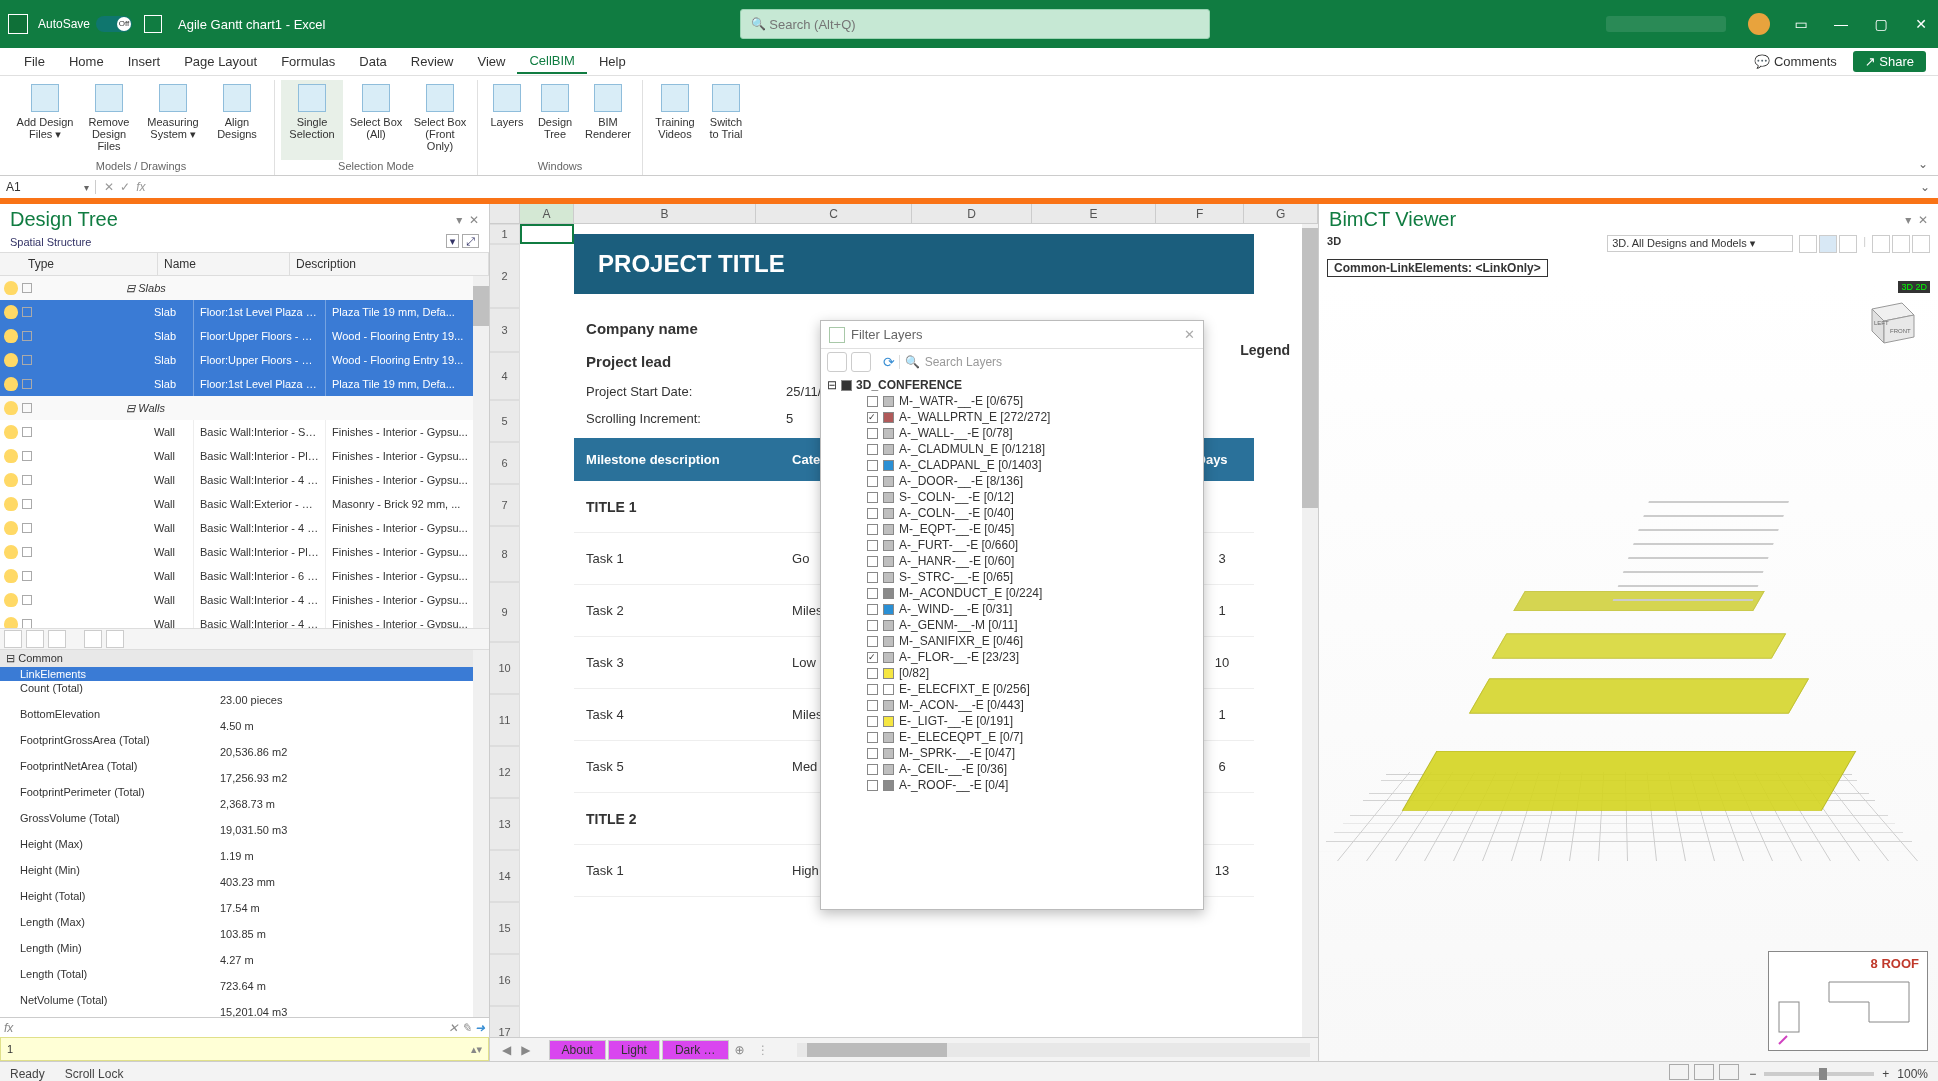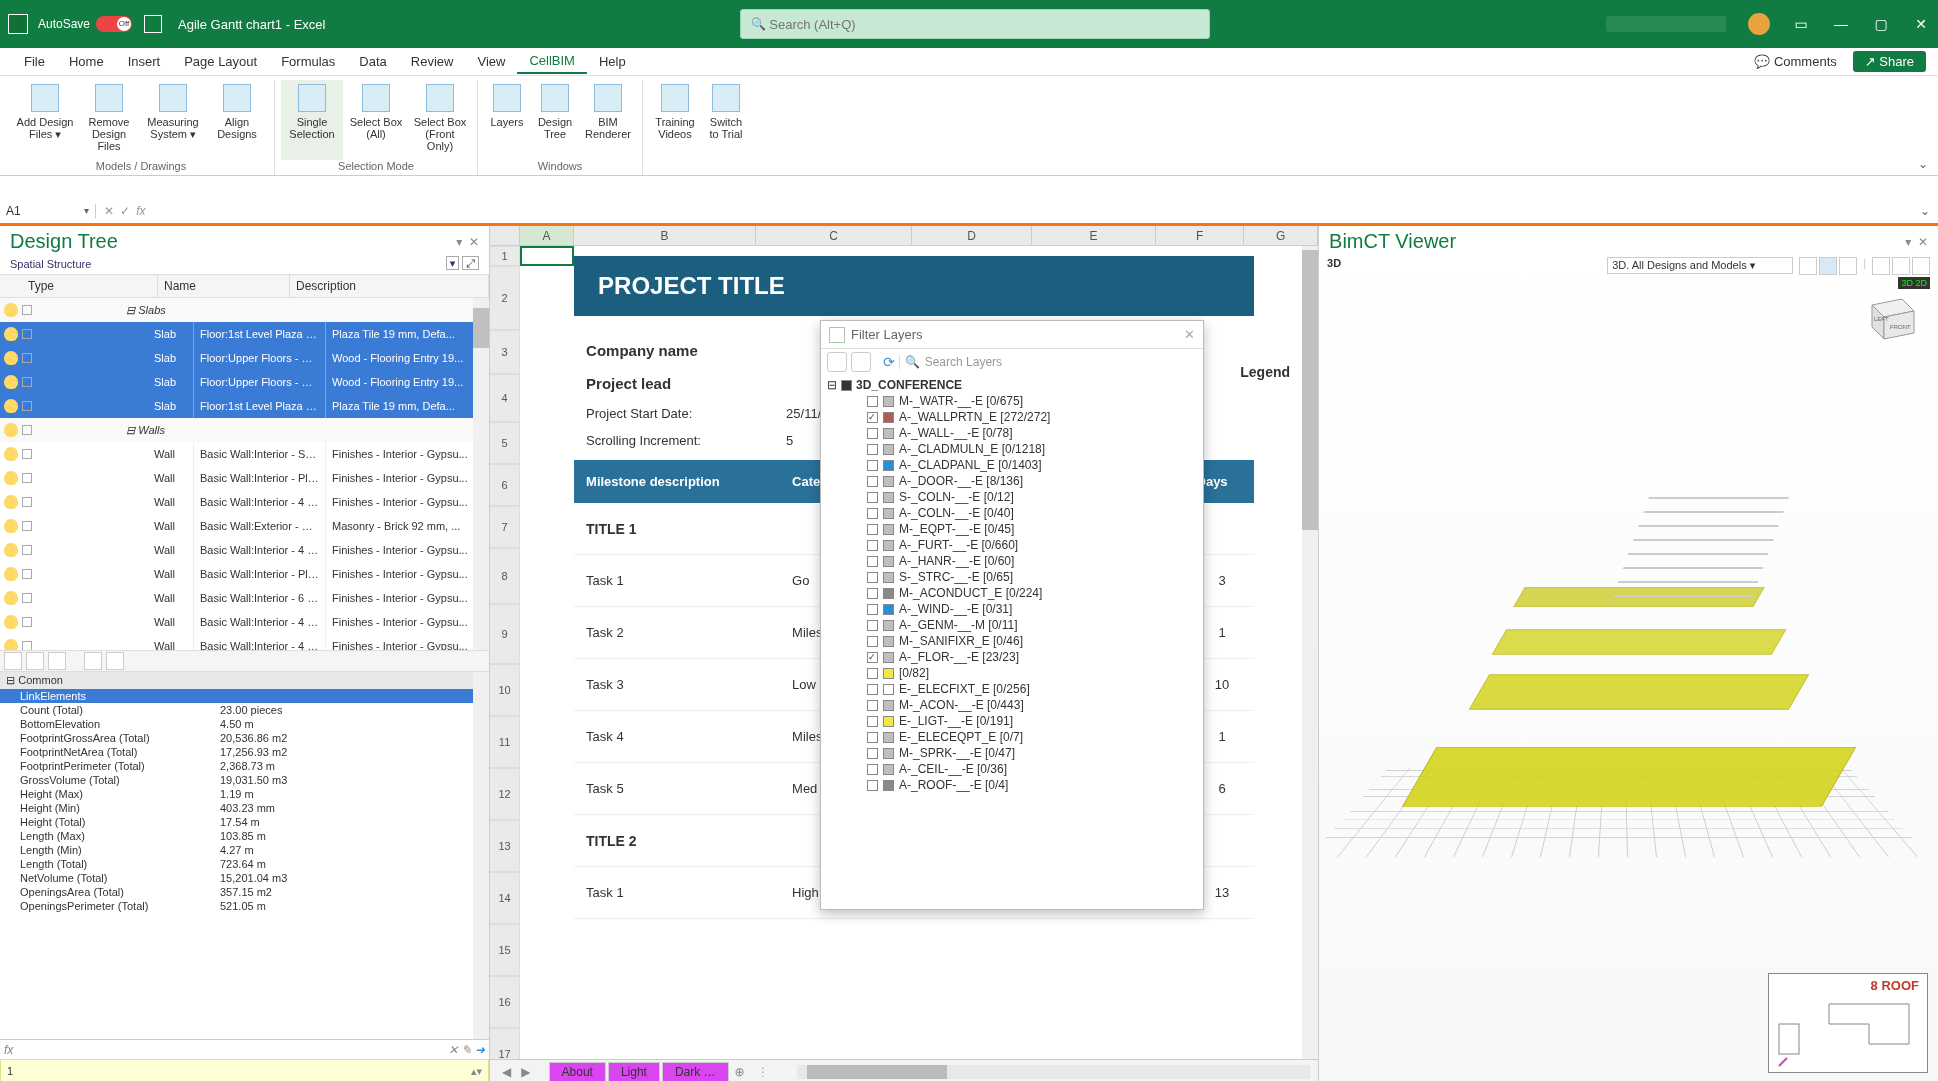--- a/index.html
+++ b/index.html
@@ -2,21 +2,21 @@
 <html><head>
 <meta charset="utf-8">
 <style>
 * { margin: 0; padding: 0; box-sizing: border-box; font-family: "Segoe UI", Arial, sans-serif; }
 body { background: #ffffff; font-size: 12px; color: #333; overflow: hidden; width: 1938px; height: 1081px; }
 
 
 .title-bar { height: 48px; background: #107c41; display: flex; align-items: center; color: #fff; padding: 0 8px; }
 .title-bar .app-icon { width: 20px; height: 20px; background: #0f7038; border: 1px solid #fff; margin-right: 10px; }
 .autosave { display: flex; align-items: center; gap: 6px; font-size: 12px; margin-right: 12px; }
-.toggle { width: 36px; height: 16px; background: #ef4444; border-radius: 8px; position: relative; }
+.toggle { width: 36px; height: 16px; background: #0f766e; border-radius: 8px; position: relative; }
 .toggle .knob { position: absolute; right: 1px; top: 1px; width: 14px; height: 14px; background: #fff; border-radius: 50%; font-size: 8px; color: #333; text-align: center; line-height: 14px; }
 .save-ico { width: 18px; height: 18px; border: 1px solid #fff; margin-right: 16px; }
 .doc-title { font-size: 13px; }
 .search-bar { margin-left: auto; margin-right: auto; width: 470px; height: 30px; background: #c6e8d4; border: 1px solid #9ad4b3; border-radius: 3px; display: flex; align-items: center; padding: 0 10px; color: #2a6b45; position: absolute; left: 740px; top: 9px; }
 .search-bar input { border: none; background: transparent; outline: none; width: 100%; font-size: 13px; color: #2a6b45; }
 .win-controls { display: flex; gap: 22px; margin-left: auto; align-items: center; }
 .user-avatar { width: 22px; height: 22px; background: #e8a33d; border-radius: 50%; }
 .win-btn { width: 18px; height: 18px; display: flex; align-items: center; justify-content: center; color: #fff; font-size: 14px; }
 
 
@@ -30,21 +30,21 @@
 
 .ribbon { height: 100px; background: #fff; border-bottom: 1px solid #ccc; display: flex; padding: 4px 8px 0; position: relative; }
 .ribbon-group { display: flex; flex-direction: column; align-items: center; border-right: 1px solid #e0e0e0; padding: 0 6px; }
 .ribbon-group-items { display: flex; gap: 2px; flex: 1; }
 .ribbon-btn { display: flex; flex-direction: column; align-items: center; width: 62px; padding: 4px 2px; font-size: 11px; line-height: 12px; text-align: center; }
 .ribbon-btn .ico { width: 28px; height: 28px; background: #d9edf7; border: 1px solid #8fbddb; margin-bottom: 4px; }
 .ribbon-group-label { font-size: 11px; color: #666; padding-bottom: 3px; }
 .ribbon-collapse { position: absolute; right: 10px; bottom: 4px; color: #666; }
 
 
-.formula-row { height: 28px; display: flex; align-items: center; border-bottom: 3px solid #f97316; background: #fff; margin-top: 22px; }
+.formula-row { height: 28px; display: flex; align-items: center; border-bottom: 6px solid #f97316; background: #fff; }
 .name-box { width: 96px; border-right: 1px solid #ccc; padding: 0 6px; font-size: 12px; display: flex; align-items: center; justify-content: space-between; }
 .name-box .dd { color: #666; font-size: 10px; }
 .fx-controls { display: flex; align-items: center; gap: 6px; padding: 0 8px; color: #999; }
 .fx-input { flex: 1; padding: 0 6px; }
 
 
 .main-area { display: flex; height: 857px; }
 
 
 .design-panel { width: 498px; border-right: 1px solid #ccc; display: flex; flex-direction: column; background: #fff; }
@@ -72,21 +72,21 @@
 .tree-scroll .thumb { background: #c0c0c0; width: 100%; }
 
 .tree-toolbar { height: 22px; background: #f5f5f5; border-top: 1px solid #ddd; border-bottom: 1px solid #ddd; display: flex; align-items: center; padding: 0 4px; gap: 4px; }
 .tree-toolbar .tb-btn { width: 18px; height: 18px; border: 1px solid #ccc; background: #fff; }
 
 .props-panel { flex: 1; overflow: hidden; position: relative; font-size: 11px; }
 .props-header { background: #e8e8e8; padding: 2px 6px; font-size: 11px; }
 .props-row { display: flex; padding: 1px 0; }
 .props-row.sel { background: #3a7bd5; color: #fff; }
 .props-key { width: 220px; padding-left: 20px; }
-.props-val { flex: 1; }
+.props-val { flex: 1; margin-top: 12px; }
 .props-scroll { position: absolute; right: 0; top: 0; width: 16px; height: 100%; background: #f0f0f0; }
 
 .props-fx { height: 20px; border-top: 1px solid #ccc; display: flex; align-items: center; padding: 0 4px; color: #888; font-style: italic; }
 .props-cmd { height: 24px; background: #ffffd6; border: 1px solid #e0e08a; display: flex; align-items: center; padding: 0 6px; font-size: 11px; }
 
 
 .sheet-area { flex: 1; position: relative; background: #fff; display: flex; flex-direction: column; }
 .col-headers { height: 20px; display: flex; background: #eaeaea; border-bottom: 1px solid #ccc; }
 .col-headers .sel-all { width: 30px; border-right: 1px solid #ccc; }
 .col-headers .ch { border-right: 1px solid #ccc; text-align: center; font-size: 12px; color: #555; line-height: 20px; }
@@ -663,20 +663,21 @@
         <div class="bi" style="background:#d8e8f5"></div>
         <div class="bi"></div>
       </div>
       <span style="color:#ccc">|</span>
       <div class="bim-icons">
         <div class="bi"></div>
         <div class="bi"></div>
         <div class="bi"></div>
       </div>
     </div>
+    <div><span class="bim-badge">Common-LinkElements: &lt;LinkOnly&gt;</span></div>
     <div class="bim-viewport">
       <div class="bim-badge3d">3D 2D</div>
       <div class="bim-cube">
         <svg width="60" height="60" viewBox="0 0 60 60">
           <polygon points="12,18 42,12 54,24 24,30" fill="#f0f0f0" stroke="#999"></polygon>
           <polygon points="12,18 24,30 24,52 12,40" fill="#e0e0e0" stroke="#999"></polygon>
           <polygon points="24,30 54,24 54,46 24,52" fill="#e8e8e8" stroke="#999"></polygon>
           <text x="14" y="34" font-size="6" fill="#666">LEFT</text>
           <text x="30" y="42" font-size="6" fill="#666">FRONT</text>
         </svg>

